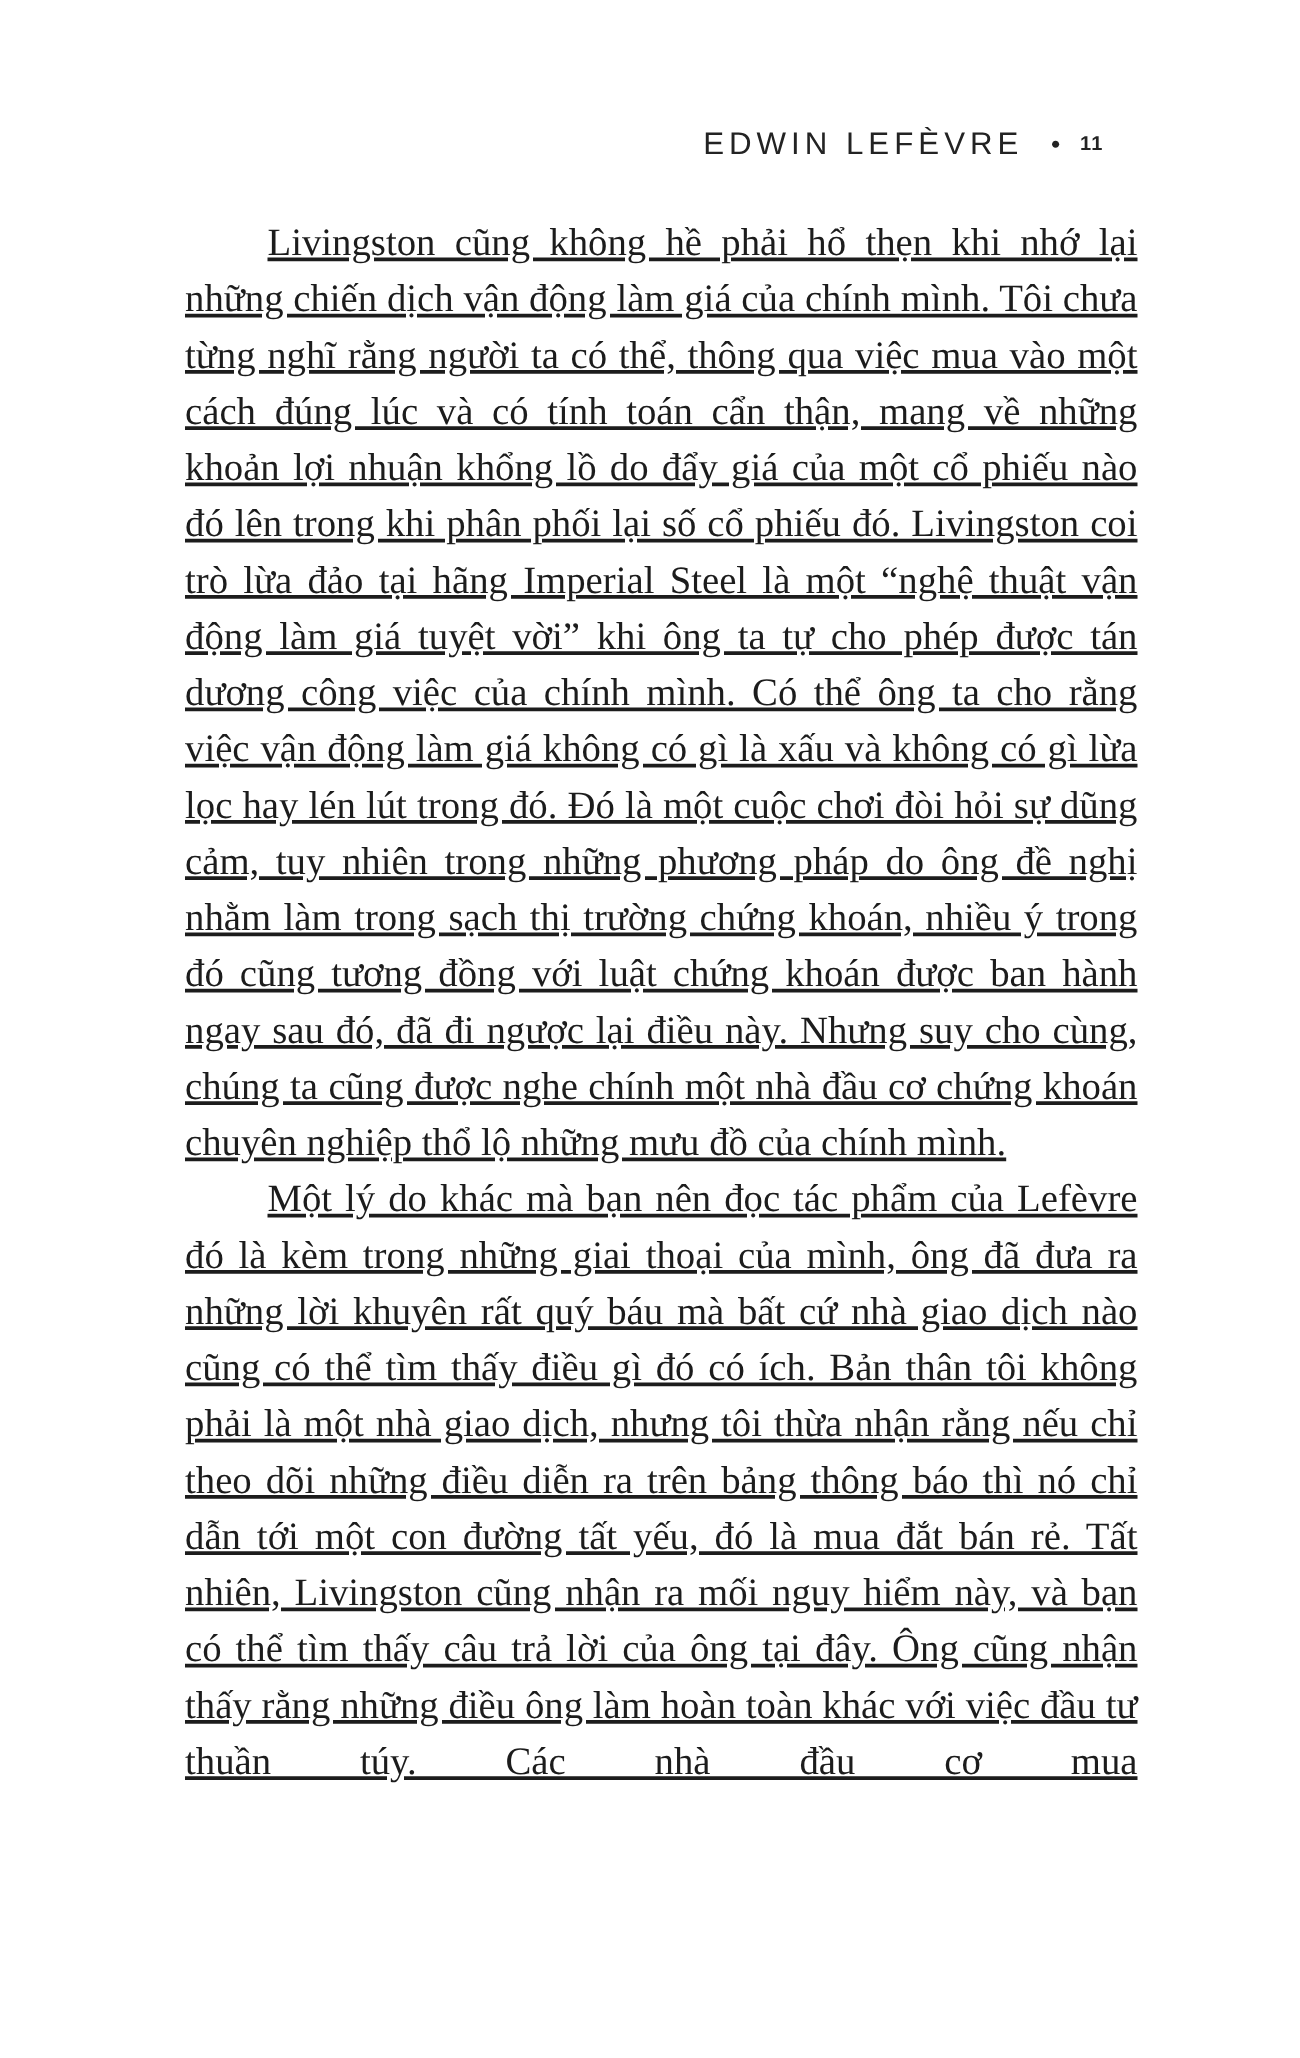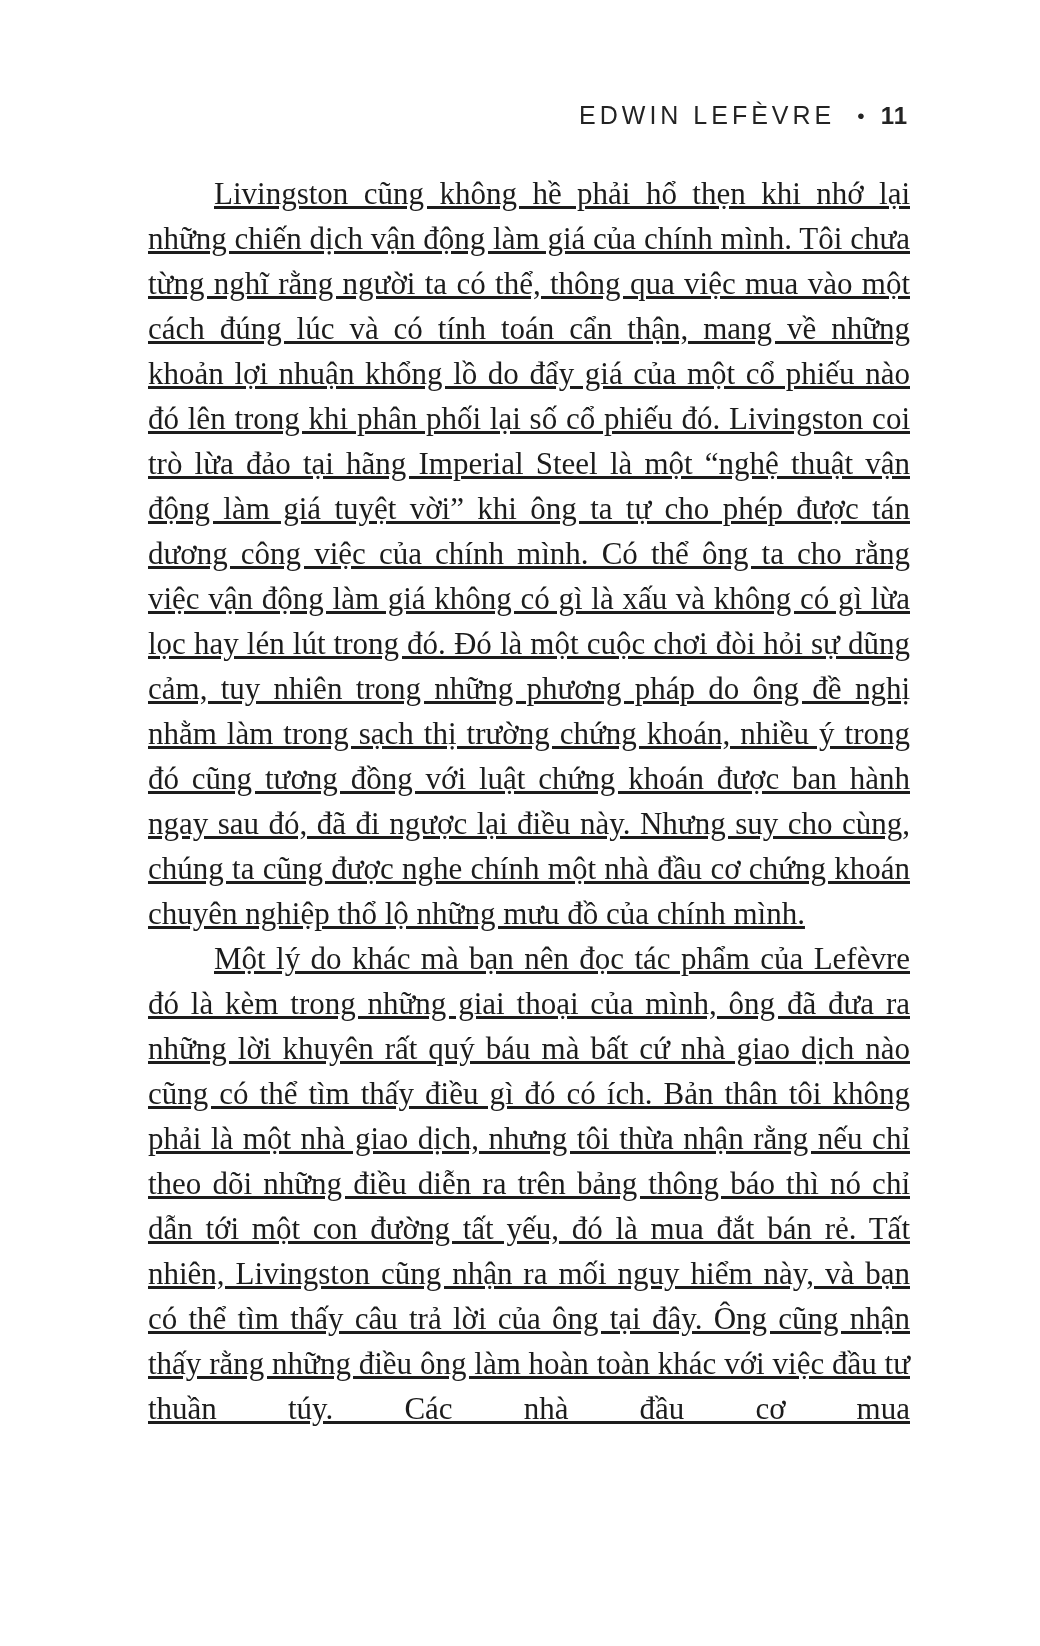--- a/index.html
+++ b/index.html
@@ -8,39 +8,39 @@
     position: relative;
     width: 1040px;
     height: 1646px;
     margin: 0 auto;
     background: #ffffff;
     overflow: hidden;
   }
   .running-header {
     position: absolute;
     top: 101px;
-    right: 132px;
+    right: 157px;
     display: flex;
     align-items: center;
     font-family: "Liberation Sans", "DejaVu Sans", sans-serif;
     color: #232323;
   }
   .running-head {
     font-size: 25px;
     font-weight: 400;
     letter-spacing: 4px;
     white-space: nowrap;
   }
   .bullet-sep {
     font-size: 21px;
     margin: 0 16px 0 22px;
     line-height: 1;
   }
   .page-number {
-    font-size: 24px;
+    font-size: 16px;
     font-weight: 700;
     letter-spacing: 1px;
   }
   .content {
     position: absolute;
     left: 148px;
     top: 171px;
     width: 762px;
     font-family: "Liberation Serif", "DejaVu Serif", serif;
     font-size: 31px;

